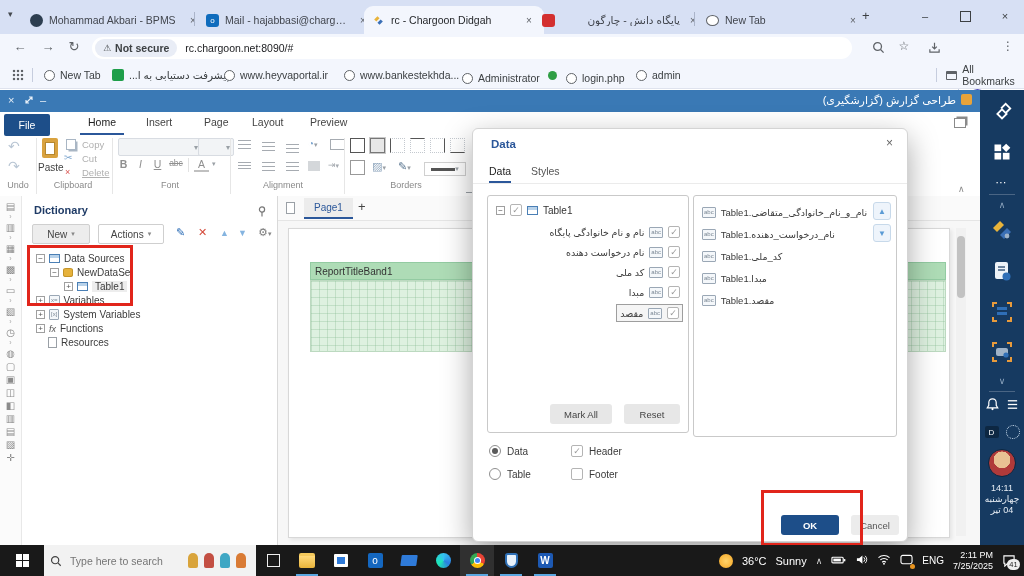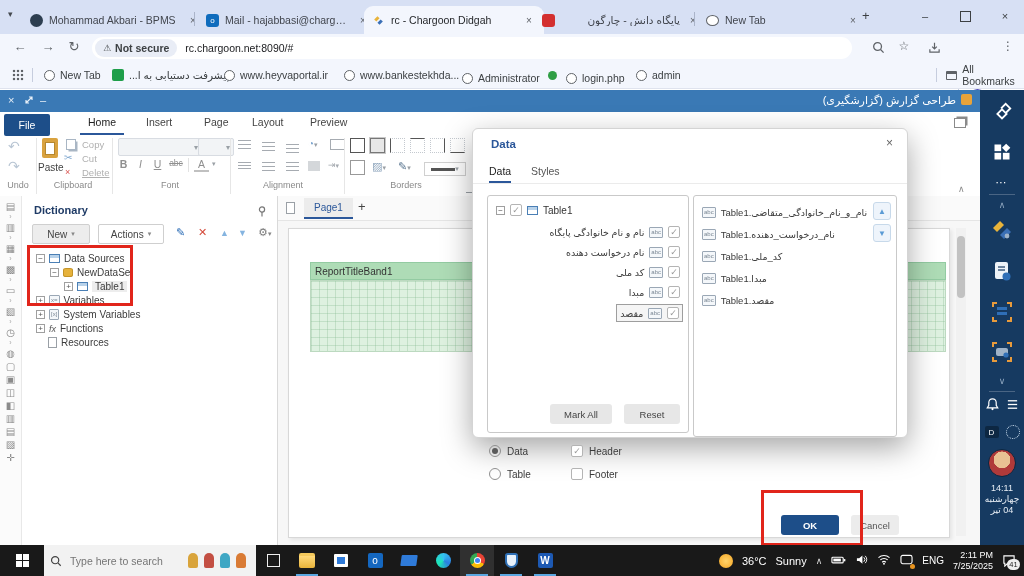--- a/index.html
+++ b/index.html
@@ -88,21 +88,21 @@
 
   
   #sidebar{left:980px;top:90px;width:44px;height:455px;background:#163a61;display:flex;flex-direction:column;
            align-items:center;color:#fff;}
   #sidebar .sp{flex:0 0 auto;}
   .shr{width:26px;height:1px;background:#4a6584;margin:5px 0;}
   .schev{color:#8fa7c0;font-size:9px;line-height:10px;}
   .stime{font-size:9px;color:#e8eef5;line-height:11px;text-align:center;}
 
   
-  #dialog{left:472px;top:128px;width:436px;height:310px;background:#fff;border-radius:6px;
+  #dialog{left:472px;top:128px;width:436px;height:414px;background:#fff;border-radius:6px;
           box-shadow:0 10px 30px rgba(0,0,0,.35);border:1px solid #d4d4d4;box-sizing:border-box;z-index:50;}
   #dlgtitle{position:absolute;left:18px;top:9px;font-size:11.5px;font-weight:bold;color:#2b579a;}
   #dlgclose{position:absolute;right:14px;top:7px;font-size:12px;color:#666;}
   .dlgtab{position:absolute;top:32px;height:20px;font-size:10.5px;color:#555;display:flex;align-items:center;}
   #dlgtabline{position:absolute;left:0;top:54px;width:434px;height:1px;background:#ebebeb;}
   .panel{position:absolute;border:1px solid #c9c9c9;border-radius:3px;background:#fff;box-sizing:border-box;}
   .cb{width:12px;height:12px;border:1px solid #b4b4b4;border-radius:2px;background:#fff;font-size:9px;color:#9a9a9a;
       display:inline-flex;align-items:center;justify-content:center;box-sizing:border-box;flex:0 0 12px;}
   .abc{border:1px solid #9aa7b5;color:#7a8794;font-size:6px;line-height:7px;padding:1px;border-radius:1px;
        background:#f4f7fa;flex:0 0 auto;}

